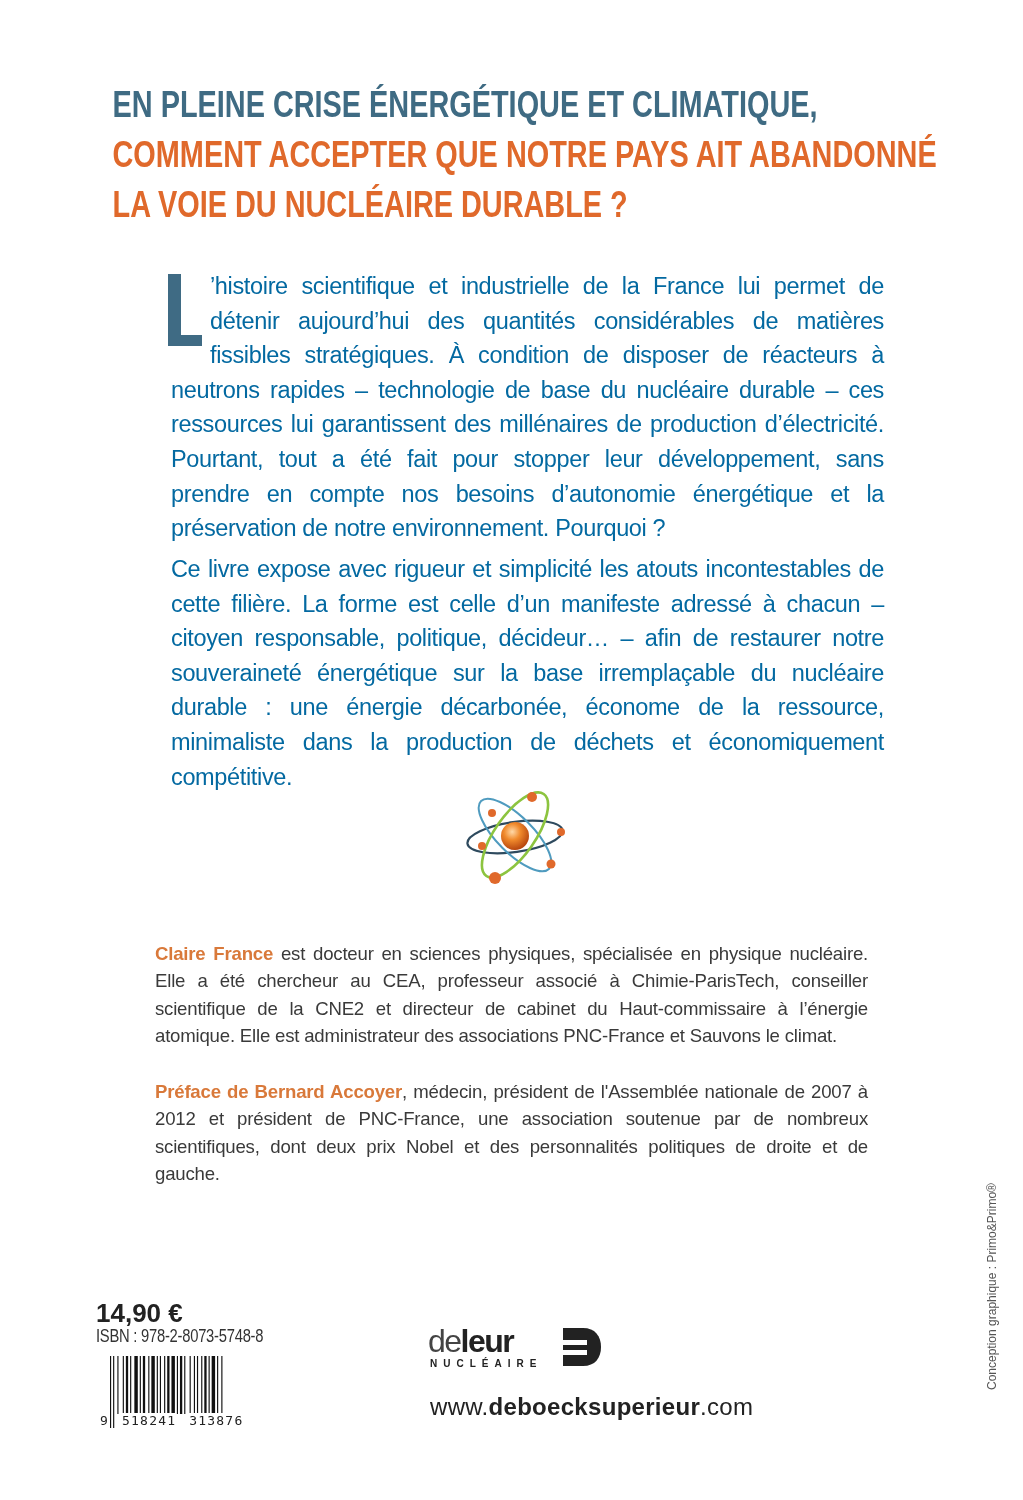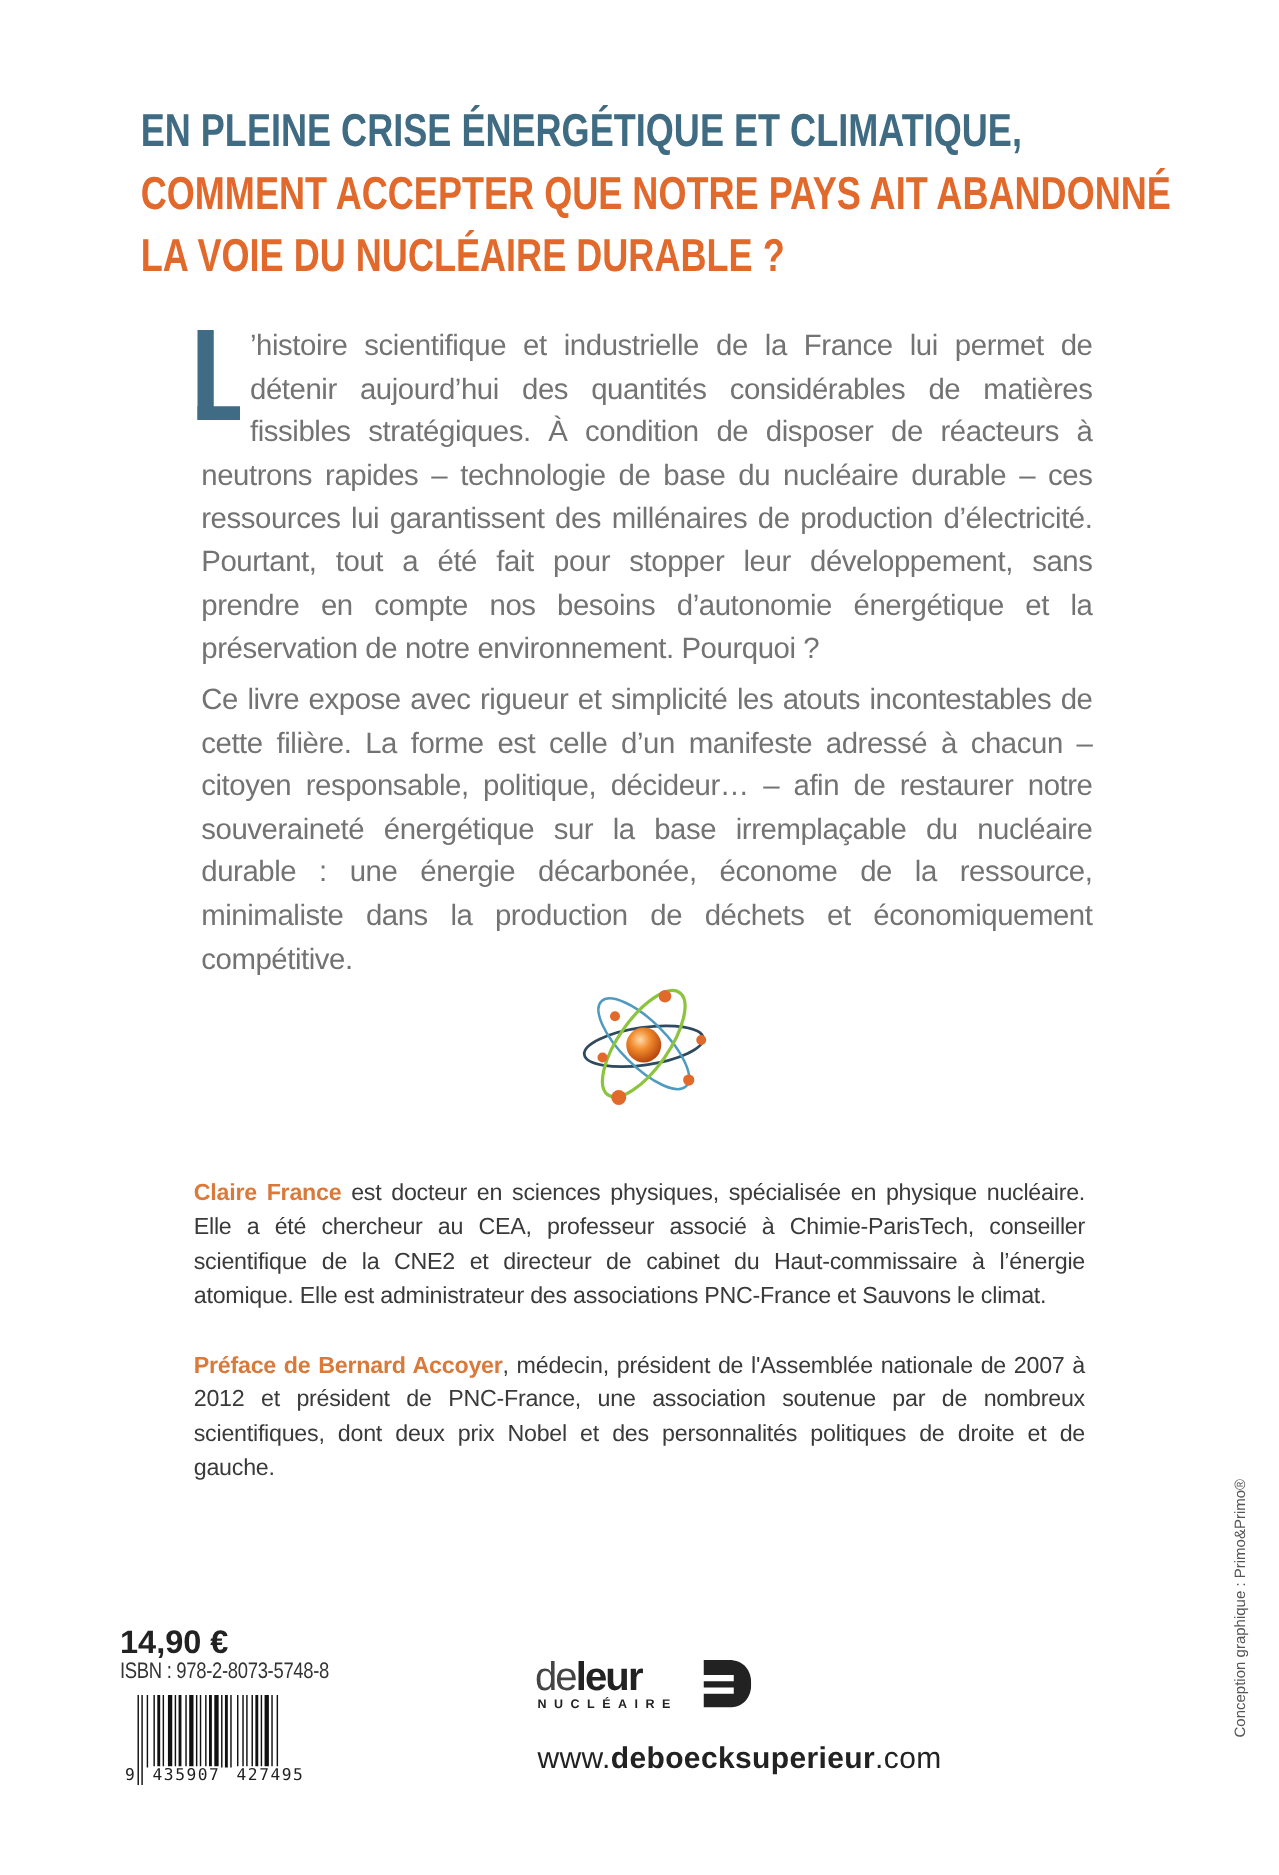--- a/index.html
+++ b/index.html
@@ -12,21 +12,21 @@
     font-family: "Liberation Sans", sans-serif; font-weight: bold;
     font-size: 37px; line-height: 50px; letter-spacing: 0px;
   }
   .headline div { transform: scaleX(0.78); transform-origin: center; white-space: nowrap; }
   .hl-blue { color: #3f6b83; }
   .hl-orange { color: #e0692b; }
 
   .body-text {
     position: absolute; left: 155px; width: 713px;
     font-family: "Liberation Sans", sans-serif; font-size: 23.5px; line-height: 34.6px;
-    color: #737373; text-align: justify; margin: 6px;
+    color: #0369a1; text-align: justify; margin: 16px;
     letter-spacing: -0.35px;
   }
   #p1 { top: 253px; }
   #p2 { top: 536px; }
   .dropcap {
     float: left; width: 34px; height: 72px; margin: 5px 8px 0 -3px; position: relative;
   }
   .dropcap .stem { position: absolute; left: 0; top: 0; width: 13px; height: 72px; background: #3f6b84; }
   .dropcap .foot { position: absolute; left: 0; bottom: 0; width: 34px; height: 11px; background: #3f6b84; }
 
@@ -136,22 +136,22 @@
     <rect x="88.94999999999996" y="0" width="1.15" height="58" fill="#111"></rect>
     <rect x="93.19999999999996" y="0" width="1.15" height="58" fill="#111"></rect>
     <rect x="96.29999999999995" y="0" width="2.3" height="58" fill="#111"></rect>
     <rect x="100.54999999999995" y="0" width="1.15" height="58" fill="#111"></rect>
     <rect x="103.64999999999995" y="0" width="3.4499999999999997" height="58" fill="#111"></rect>
     <rect x="109.04999999999994" y="0" width="1.15" height="72" fill="#111"></rect>
     <rect x="113.29999999999994" y="0" width="1.15" height="72" fill="#111"></rect>
   </svg>
 <div class="barcode-digits">
   <span>9</span>
-  <span style="margin-left:4px">435907</span>
-  <span style="margin-left:4px">427495</span>
+  <span style="margin-left:4px">518241</span>
+  <span style="margin-left:4px">313876</span>
 </div>
 
 <div class="logo">
   <div class="logo-word">
     <span class="de">de</span><span class="boeck">leur</span>
   </div>
   <div class="logo-sub">NUCLÉAIRE</div>
   <svg class="logo-b" viewBox="0 0 40 38">
     <path d="M2 0 H22 C34 0 40 8 40 19 C40 30 34 38 22 38 H2 Z" fill="#222"></path>
     <rect x="0" y="12" width="26" height="5" fill="#fff"></rect>

